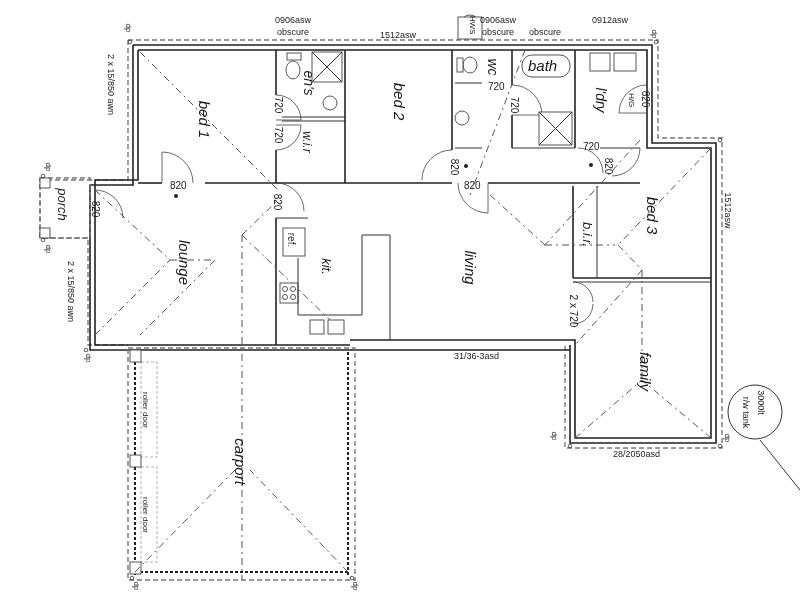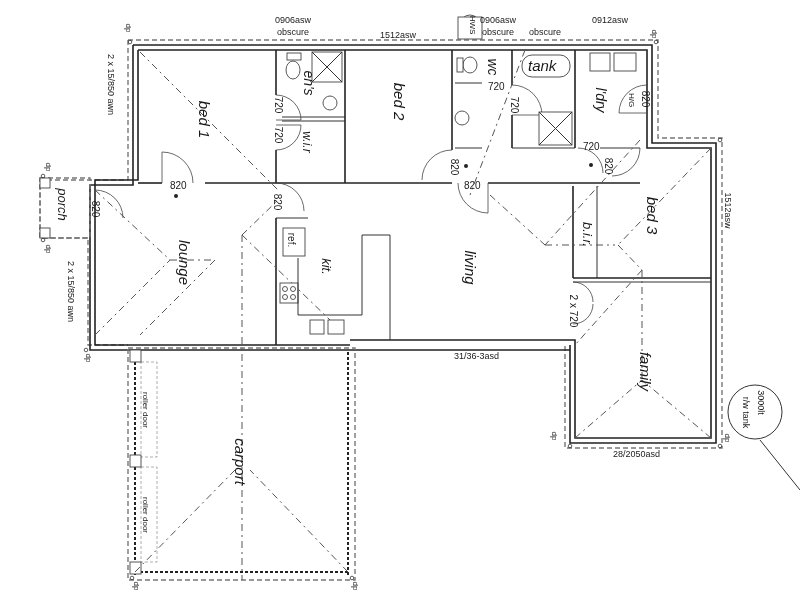--- a/index.html
+++ b/index.html
@@ -178,21 +178,21 @@
     <circle cx="352" cy="578" r="1.8"></circle>
     <circle cx="720" cy="140" r="1.8"></circle>
   </g>
 </svg>
 
 <div class="lbl room" style="left:186px;top:112px;transform:rotate(90deg);">bed 1</div>
 <div class="lbl room" style="left:296px;top:76px;transform:rotate(90deg);font-size:14px;">en's</div>
 <div class="lbl room" style="left:296px;top:136px;transform:rotate(90deg);font-size:12px;">w.i.r</div>
 <div class="lbl room" style="left:381px;top:94px;transform:rotate(90deg);">bed 2</div>
 <div class="lbl room" style="left:484px;top:60px;transform:rotate(90deg);font-size:14px;">wc</div>
-<div class="lbl room" style="left:528px;top:58px;">tank</div>
+<div class="lbl room" style="left:528px;top:58px;">bath</div>
 <div class="lbl room" style="left:588px;top:93px;transform:rotate(90deg);font-size:14px;">l'dry</div>
 <div class="lbl room" style="left:634px;top:208px;transform:rotate(90deg);">bed 3</div>
 <div class="lbl room" style="left:575px;top:228px;transform:rotate(90deg);font-size:13px;">b.i.r.</div>
 <div class="lbl room" style="left:46px;top:198px;transform:rotate(90deg);font-size:13px;">porch</div>
 <div class="lbl room" style="left:162px;top:255px;transform:rotate(90deg);">lounge</div>
 <div class="lbl room" style="left:318px;top:260px;transform:rotate(90deg);font-size:13px;">kit.</div>
 <div class="lbl room" style="left:284px;top:235px;transform:rotate(90deg);font-size:10px;font-style:normal;">ref.</div>
 <div class="lbl room" style="left:453px;top:260px;transform:rotate(90deg);">living</div>
 <div class="lbl room" style="left:626px;top:364px;transform:rotate(90deg);">family</div>
 <div class="lbl room" style="left:217px;top:454px;transform:rotate(90deg);">carport</div>

